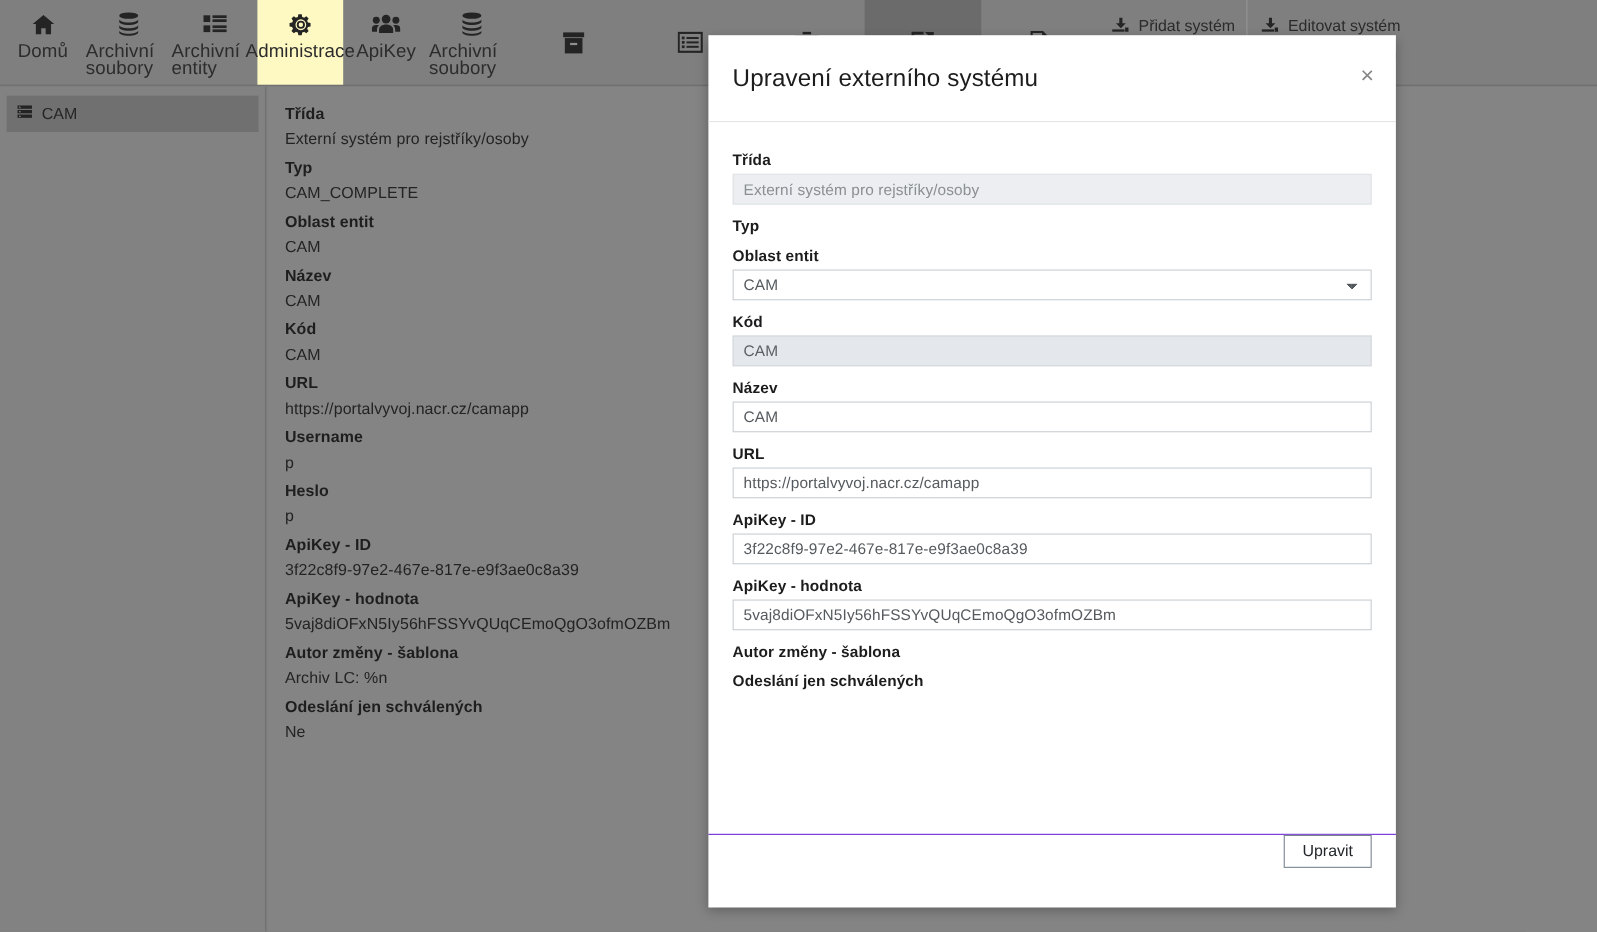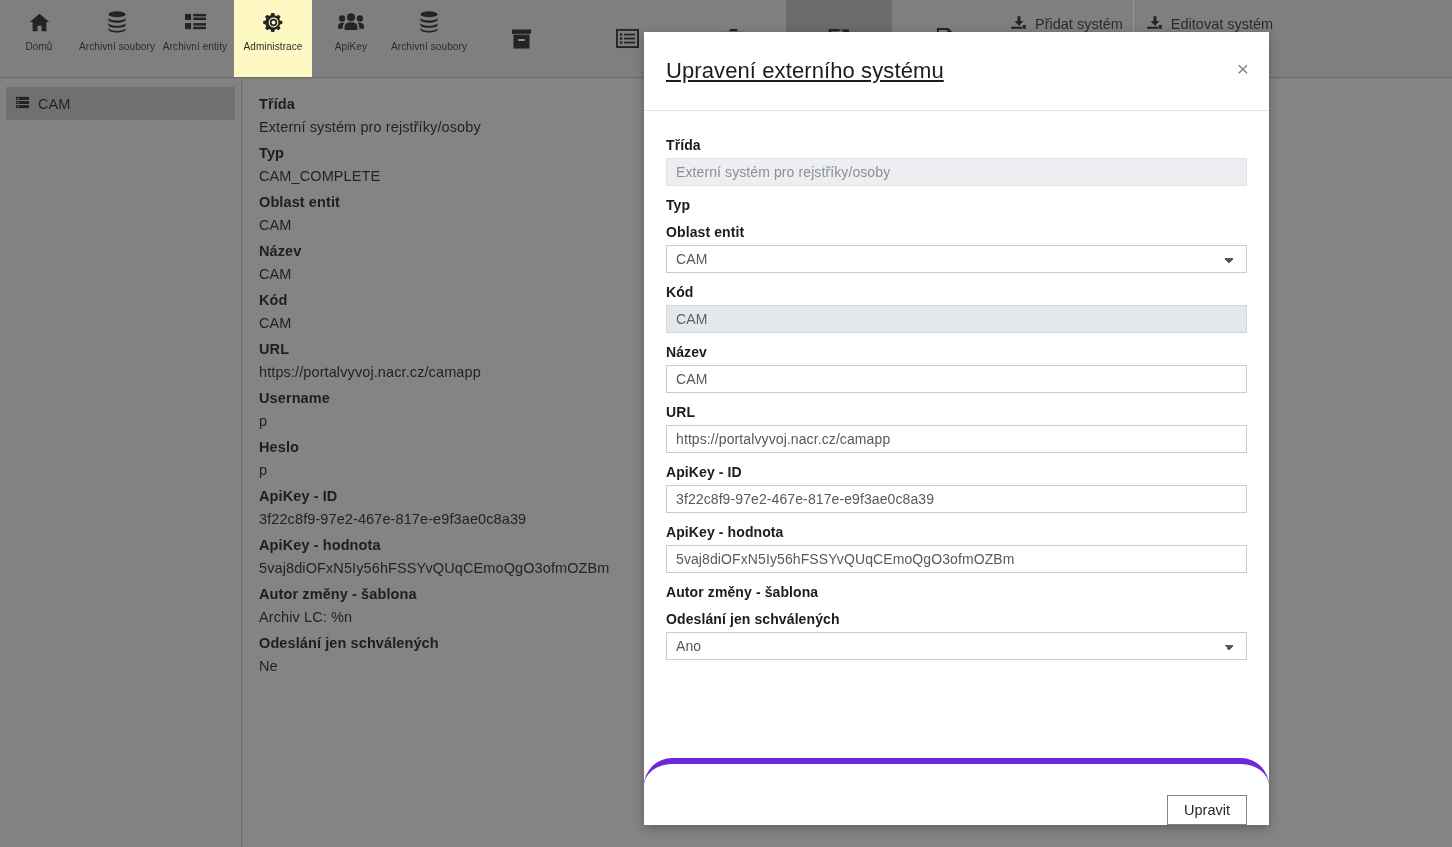--- a/index.html
+++ b/index.html
@@ -28,21 +28,21 @@
     align-items: center; justify-content: flex-start;
     padding-top: 7px;
     color: #2b2b2b;
     cursor: pointer;
     position: relative;
   }
   .tb-item.active { background: #fef9c3; }
   .tb-ico { height: 30px; display: flex; align-items: center; justify-content: center; }
   .tb-ico svg { display: block; }
   .tb-label {
-    font-size: 10px; line-height: 15px; 
+    font-size: 17px; line-height: 15px; 
     margin-top: 2px; color: #2c2c2c; letter-spacing: .1px;
   }
   .tb-label.two { line-height: 15px; }
 
   .tb-icononly {
     width: 106px;
     display: flex; align-items: center; justify-content: center;
     cursor: pointer;
   }
   .tb-icononly.active { background: #6b6b6b; }
@@ -103,21 +103,20 @@
   .modal-head {
     height: 79px; flex: 0 0 79px;
     border-bottom: 1px solid #e4e4e4;
     display: flex; align-items: center;
     padding: 0 22px 0 22px;
     position: relative;
   }
   .modal-title {
     font-size: 22px; color: #1c1c1c; font-weight: normal;
     letter-spacing: .1px;
-    text-decoration: underline;
   }
   .modal-close {
     position: absolute; right: 20px; top: 26px;
     font-size: 21px; color: #868686; line-height: 1;
     background: none; border: none; cursor: pointer;
     font-family: "Liberation Sans", sans-serif;
   }
   .modal-body {
     flex: 1 1 auto;
     padding: 26px 22px 10px 22px;
@@ -156,24 +155,23 @@
       calc(100% - 17px) 12px,
       calc(100% - 12px) 12px;
     background-size: 5px 5px, 5px 5px;
     background-repeat: no-repeat;
   }
   select.f-ctrl.disabled {
     background-color: #e4e8ec;
   }
   .modal-foot {
     flex: 0 0 67px; height: 67px;
-    border-top: 6px solid #6d28d9;
-    display: flex; align-items: flex-end; justify-content: flex-end;
+    border-top: 1px solid #6d28d9;
+    display: flex; align-items: flex-start; justify-content: flex-end;
     padding: 0 22px;
-    border-radius: 28px;
   }
   .btn-primary {
     min-width: 80px; height: 30px;
     background: #ffffff;
     border: 1px solid #7b8590;
     color: #23272b;
     font-size: 14.5px;
     font-family: "Liberation Sans", sans-serif;
     padding: 0 14px;
     cursor: pointer;
@@ -398,19 +396,19 @@
   <div class="modal-body" id="modal-fields">
       <div class="fld"><label class="f-label">Třída</label><select class="f-ctrl disabled" disabled=""><option>Externí systém pro rejstříky/osoby</option></select></div>
       <div class="fld"><label class="f-label">Typ</label></div>
       <div class="fld"><label class="f-label">Oblast entit</label><select class="f-ctrl"><option>CAM</option></select></div>
       <div class="fld"><label class="f-label">Kód</label><input type="text" class="f-ctrl disabled" disabled="" value="CAM" style=""></div>
       <div class="fld"><label class="f-label">Název</label><input type="text" class="f-ctrl" value="CAM" style=""></div>
       <div class="fld"><label class="f-label">URL</label><input type="text" class="f-ctrl" value="https://portalvyvoj.nacr.cz/camapp" style=""></div>
       <div class="fld"><label class="f-label">ApiKey - ID</label><input type="text" class="f-ctrl" value="3f22c8f9-97e2-467e-817e-e9f3ae0c8a39" style=""></div>
       <div class="fld"><label class="f-label">ApiKey - hodnota</label><input type="text" class="f-ctrl" value="5vaj8diOFxN5Iy56hFSSYvQUqCEmoQgO3ofmOZBm" style=""></div>
       <div class="fld"><label class="f-label">Autor změny - šablona</label></div>
-      <div class="fld"><label class="f-label">Odeslání jen schválených</label><select class="f-ctrl"><option>Ano</option></select></div>
+      <div class="fld"><label class="f-label">Odeslání jen schválených</label></div>
     </div>
 
   <div class="modal-foot">
     <button class="btn-primary">Upravit</button>
   </div>
 </div>
 
 </body></html>

